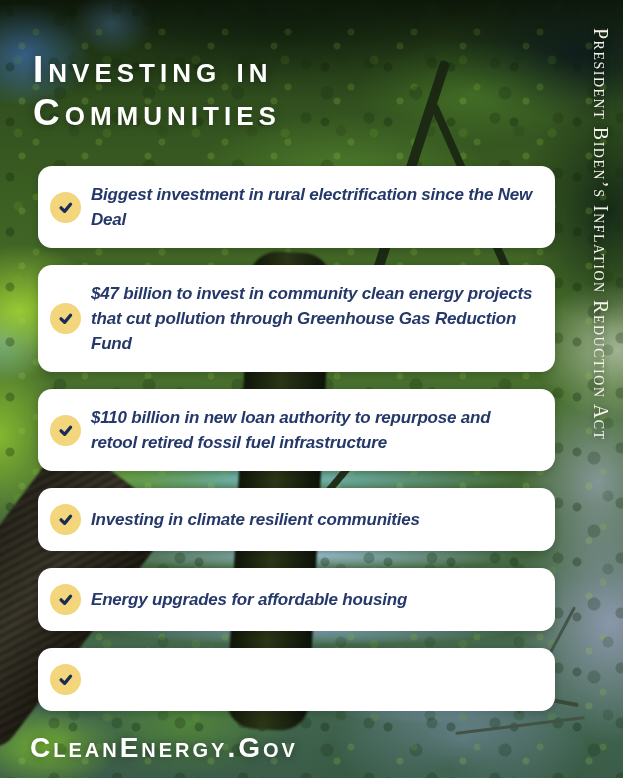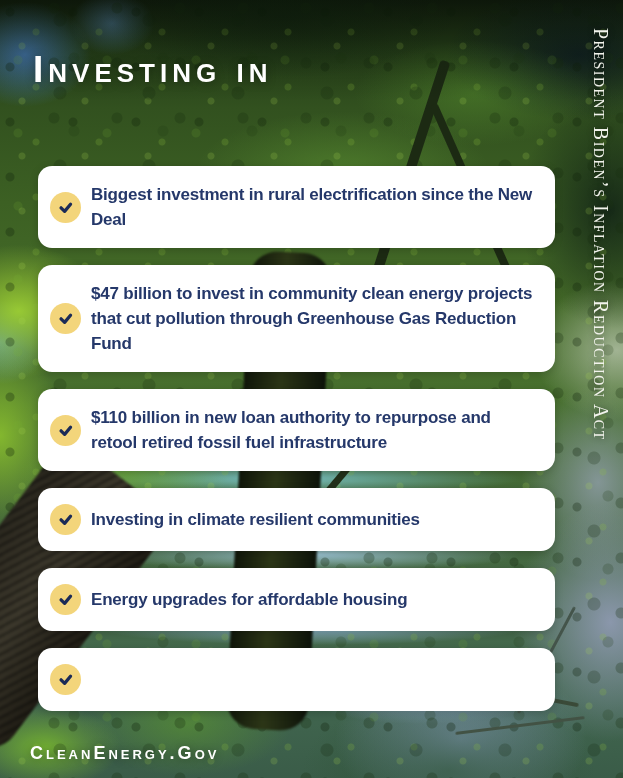--- a/index.html
+++ b/index.html
@@ -109,25 +109,26 @@
   }
   .check-badge{
     flex:0 0 auto;width:31px;height:31px;border-radius:50%;
     background:#F3D57B;display:flex;align-items:center;justify-content:center;
   }
   .check-badge svg{display:block;}
   .card-text{
     margin-left:10px;
     color:#25386A;font-size:17px;font-weight:700;line-height:25px;
     letter-spacing:-0.2px;
+    font-style:italic;
   }
   .footer{
     position:absolute;left:30px;bottom:14px;
     color:#fff;font-variant:small-caps;font-weight:700;
-    font-size:18px;letter-spacing:3px;
+    font-size:28px;letter-spacing:3px;
     text-shadow:0 1px 8px rgba(0,0,0,.4);
   }
 </style>
 </head>
 <body>
 
 <div class="artboard">
 
   <div class="layer bg-base"></div>
   <div class="layer bg-sky"></div>
@@ -139,20 +140,21 @@
   <div class="branch b1"></div>
   <div class="branch b2"></div>
   <div class="branch b3"></div>
   <div class="branch b4"></div>
   <div class="branch b5"></div>
   <div class="branch b6"></div>
   <div class="layer bg-vignette"></div>
 
   <h1 class="title">
     <span>Investing in</span><br>
+    <span>Communities</span>
   </h1>
 
   <div class="side-banner">President Biden’s Inflation Reduction Act</div>
 
   <div class="cards">
 
     <div class="card">
       <span class="check-badge">
         <svg width="19" height="19" viewBox="0 0 32 32">
             <path d="M8.5 16.5l6 6 10-12" stroke="#1B2B57" stroke-width="5.5" fill="none" stroke-linecap="round" stroke-linejoin="round"></path>

